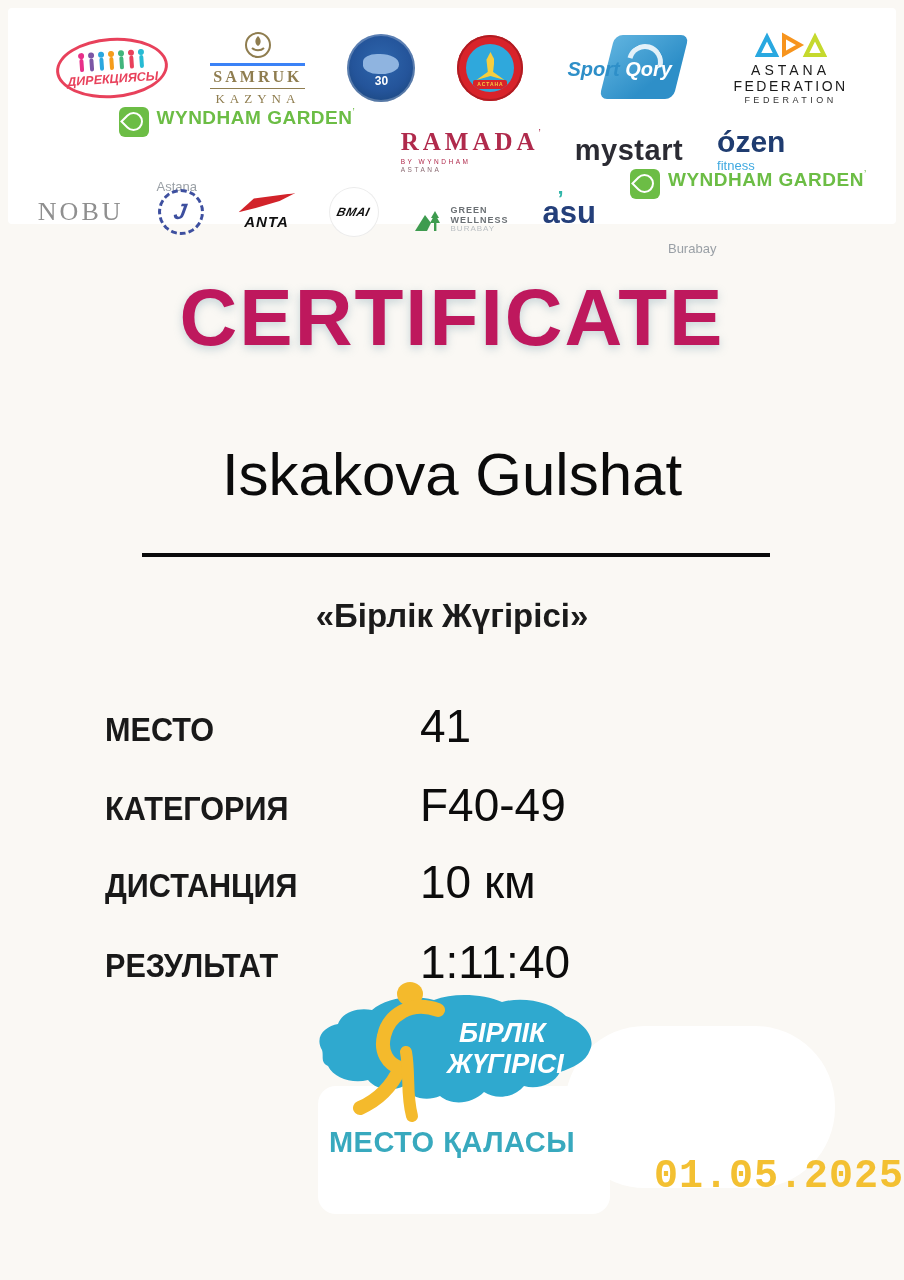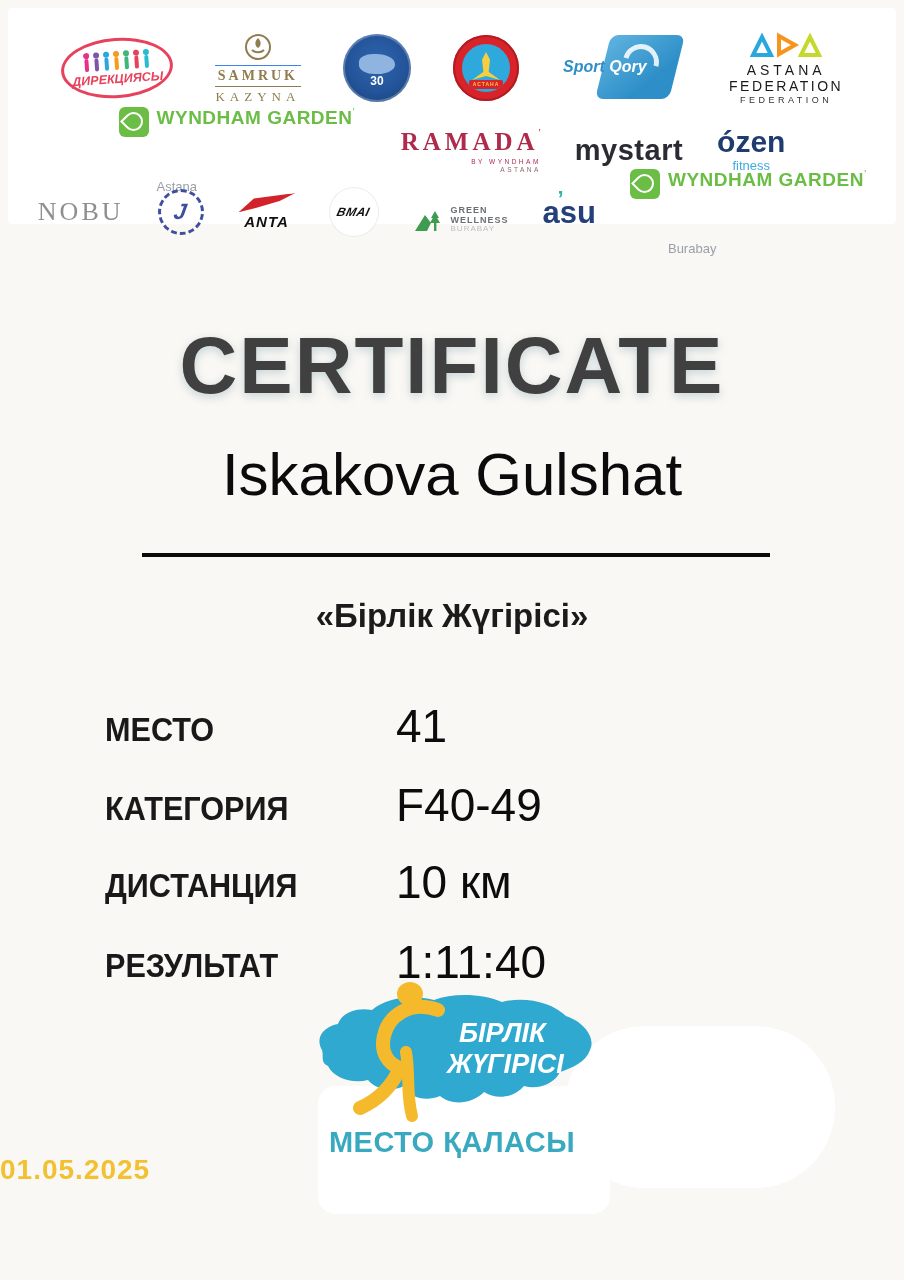--- a/index.html
+++ b/index.html
@@ -16,22 +16,22 @@
   .dir-oval{position:relative;width:112px;height:60px;border:3px solid #E8415B;border-radius:50%;transform:rotate(-4deg);
             display:flex;flex-direction:column;align-items:center;justify-content:flex-start;padding-top:9px;box-sizing:border-box;}
   .figs{display:flex;align-items:flex-end;height:20px;}
   .fig{display:inline-block;width:4px;height:13px;border-radius:2px;margin:0 3px;position:relative;}
   .fig::before{content:"";position:absolute;top:-6px;left:-1px;width:6px;height:6px;border-radius:50%;background:inherit;}
   .f1{background:#E8308A;}.f2{background:#7B57A5;}.f3{background:#2BA7DF;}.f4{background:#F59C1B;}
   .f5{background:#42B57C;}.f6{background:#E8415B;}.f7{background:#27BBD4;}
   .dir-label{color:#E8415B;font-weight:700;font-style:italic;font-size:12.5px;margin-top:2px;white-space:nowrap;}
   
   .samruk{color:#8F7D4F;text-align:center;}
-  .samruk-line1{font-family:"Liberation Serif",serif;font-size:14px;letter-spacing:3px;font-weight:600;
-                border-top:1px solid #3b82f6;border-bottom:1px solid #8F7D4F;padding:2px 3px;margin-top:3px;}
+  .samruk-line1{font-family:"Liberation Serif",serif;font-size:16px;letter-spacing:3px;font-weight:600;
+                border-top:3px solid #3b82f6;border-bottom:1px solid #8F7D4F;padding:2px 3px;margin-top:3px;}
   .samruk-line2{font-family:"Liberation Serif",serif;font-size:13px;letter-spacing:5px;margin-top:2px;}
   
   .seal{position:relative;width:68px;height:68px;border-radius:50%;
         background:radial-gradient(circle at 50% 42%,#2E66AD 0%,#24549A 55%,#16406F 100%);
         box-shadow:inset 0 0 0 2px rgba(255,255,255,.25);}
   .seal-map{position:absolute;left:16px;top:20px;width:36px;height:20px;background:#8FB4E0;
             border-radius:45% 60% 55% 50%;}
   .seal-num{position:absolute;left:0;right:0;bottom:14px;text-align:center;color:#fff;font-weight:700;font-size:12px;}
   
   .emb{position:relative;width:66px;height:66px;border-radius:50%;background:#D8232A;display:grid;place-items:center;
@@ -42,42 +42,42 @@
   .emb-wing{position:absolute;left:10px;top:26px;width:28px;height:10px;background:#F6CE3F;
             clip-path:polygon(0 100%,50% 0,100% 100%,50% 60%);}
   .emb-banner{position:absolute;left:7px;bottom:3px;width:34px;height:9px;background:#D8232A;border-radius:2px;
               color:#F6CE3F;font-size:5px;font-weight:700;text-align:center;line-height:9px;letter-spacing:1px;}
   
   .sq{position:relative;width:126px;height:72px;}
   .sq-shape{position:absolute;right:10px;top:3px;width:74px;height:64px;border-radius:8px;
             background:linear-gradient(135deg,#5FB3DF 0%,#2E8FC8 70%);transform:skewX(-14deg);}
   .sq-swirl{position:absolute;right:28px;top:12px;width:26px;height:26px;border:5px solid rgba(255,255,255,.85);
             border-radius:50%;border-left-color:transparent;border-bottom-color:transparent;transform:rotate(-30deg);}
-  .sq-text{position:absolute;left:2px;top:26px;font-style:italic;font-weight:700;font-size:16px;white-space:nowrap;}
+  .sq-text{position:absolute;left:2px;top:26px;font-style:italic;font-weight:700;font-size:20px;white-space:nowrap;}
   .sq-w1{color:#2E8FC8;}.sq-w2{color:#FFFFFF;}
   
   .tri{text-align:center;color:#1A1A1A;}
   .tri-l1{font-size:14px;letter-spacing:4px;font-weight:500;margin-top:4px;}
   .tri-l2{font-size:14px;letter-spacing:2.5px;font-weight:500;}
   .tri-l3{font-size:9px;letter-spacing:3.5px;margin-top:1px;color:#333;}
   
   .wg{display:flex;align-items:flex-start;gap:8px;}
   .wg-ico{width:30px;height:30px;border-radius:6px;display:grid;place-items:center;flex:0 0 auto;}
   .wg-ico-g{background:#6CBD45;}
   .wg-leaf{width:15px;height:15px;border:2px solid #fff;border-radius:50% 50% 50% 0;transform:rotate(45deg);}
   .wg-col{display:flex;flex-direction:column;align-items:flex-start;gap:48px;}
   .wg-brand{color:#6CBD45;font-weight:700;font-size:19px;letter-spacing:.5px;white-space:nowrap;}
   .wg-tick{color:#6CBD45;font-size:10px;vertical-align:top;}
   .wg-city{color:#9AA0A6;font-size:13px;margin-top:2px;}
-  .ramada{text-align:right;color:#B02A4C;margin-left:12px;}
+  .ramada{text-align:left;color:#B02A4C;margin-left:12px;}
   .ramada-brand{font-family:"Liberation Serif",serif;font-size:25px;letter-spacing:4px;font-weight:600;white-space:nowrap;}
   .ramada-sub1{font-size:6.5px;letter-spacing:2.5px;margin-top:2px;color:#B02A4C;}
   .ramada-sub2{font-size:6.5px;letter-spacing:2.5px;margin-top:1px;color:#8A6A72;}
   .mystart{font-size:29px;font-weight:700;color:#2B2B33;letter-spacing:.5px;}
-  .ozen{text-align:center;}
+  .ozen{}
   .ozen-brand{font-size:30px;font-weight:800;color:#1F3C70;line-height:1;}
   .ozen-sub{font-size:13px;color:#3FA9E0;margin-top:1px;}
   .mir{font-size:25px;font-weight:800;color:#C22A31;white-space:nowrap;}
   .mir sup{font-size:9px;}
   
   .nobu{font-family:"Liberation Serif",serif;font-size:26px;color:#8F8F8F;letter-spacing:3px;}
   .joma{width:46px;height:46px;border:3px dashed #3D4F9F;border-radius:50%;display:grid;place-items:center;box-sizing:border-box;}
   .joma-j{color:#3D4F9F;font-weight:800;font-style:italic;font-size:22px;transform:skewX(-10deg);}
   .anta{display:flex;flex-direction:column;align-items:center;}
   .anta-swoosh{width:58px;height:17px;background:#D2232A;clip-path:polygon(0 90%,28% 15%,100% 0,72% 40%,30% 72%);
@@ -86,42 +86,42 @@
   .bmai{width:48px;height:48px;border-radius:50%;background:#fff;box-shadow:0 0 0 1px #ececec;display:grid;place-items:center;}
   .bmai-brand{font-size:12px;font-weight:800;font-style:italic;color:#111;transform:skewX(-14deg);letter-spacing:.5px;}
   .gw{display:flex;align-items:center;gap:7px;margin-top:16px;}
   .gw-text{display:flex;flex-direction:column;line-height:1.1;}
   .gw-l1,.gw-l2{font-size:9px;font-weight:700;color:#6A6F73;letter-spacing:1px;}
   .gw-l3{font-size:8px;color:#B9BEC2;letter-spacing:1px;}
   .asu{position:relative;font-size:31px;font-weight:800;color:#243F7A;line-height:1;}
   .asu-apo{position:absolute;top:-9px;left:15px;font-size:22px;color:#2FB5A8;font-weight:800;}
   
   .cert-title{position:absolute;left:0;top:272px;width:100%;text-align:center;
-              font-size:80px;font-weight:700;letter-spacing:2px;color:#404040;
-              text-shadow:0 3px 10px rgba(130,165,178,.45);margin-top:48px;}
+              font-size:80px;font-weight:700;letter-spacing:2px;color:#be185d;
+              text-shadow:0 3px 10px rgba(130,165,178,.45);}
   .recipient{position:absolute;left:0;top:440px;width:100%;text-align:center;
              font-size:60px;font-weight:400;color:#0B0B0B;}
   .name-line{position:absolute;left:142px;top:553px;width:628px;height:4px;background:#0A0A0A;}
   .event-name{position:absolute;left:0;top:596px;width:100%;text-align:center;
               font-size:34px;font-weight:700;color:#1B1B1B;transform:scaleX(.97);}
   .r-label{position:absolute;left:105px;font-size:34px;font-weight:700;color:#191919;line-height:1;
            transform:scaleX(.9);transform-origin:left center;white-space:nowrap;}
-  .r-value{position:absolute;left:396px;font-size:46px;font-weight:400;color:#0C0C0C;line-height:1;white-space:nowrap;}
+  .r-value{position:absolute;left:420px;font-size:46px;font-weight:400;color:#0C0C0C;line-height:1;white-space:nowrap;}
   .rl0{top:712px;}.rv0{top:703px;}
   .rl1{top:791px;}.rv1{top:782px;}
   .rl2{top:868px;}.rv2{top:859px;}
   .rl3{top:948px;}.rv3{top:939px;}
   
   .blob-right{position:absolute;left:565px;top:1026px;width:270px;height:162px;background:#FFFFFF;border-radius:80px;}
   .box-center{position:absolute;left:318px;top:1086px;width:292px;height:128px;background:#FFFFFF;border-radius:18px;}
   .footer-logo{position:absolute;left:292px;top:980px;width:324px;height:152px;}
   .footer-city{position:absolute;left:0;top:1126px;width:100%;text-align:center;
                font-size:29px;font-weight:800;color:#38A9BE;letter-spacing:.5px;}
-  .footer-date{position:absolute;left:0;top:1154px;width:100%;text-align:left;
-               font-size:28px;font-weight:800;color:#F3C032;letter-spacing:1px;}
+  .footer-date{position:absolute;left:0;top:1154px;width:100%;text-align:right;
+               font-size:40px;font-weight:800;color:#F3C032;letter-spacing:1px;font-family:Liberation Mono, monospace;}
   .map-text{font-style:italic;font-weight:700;fill:#FFFFFF;}
 </style>
 </head>
 <body>
 
 <div class="page">
 
   <div class="sponsor-panel">
 
     <div class="logo-row row1">

